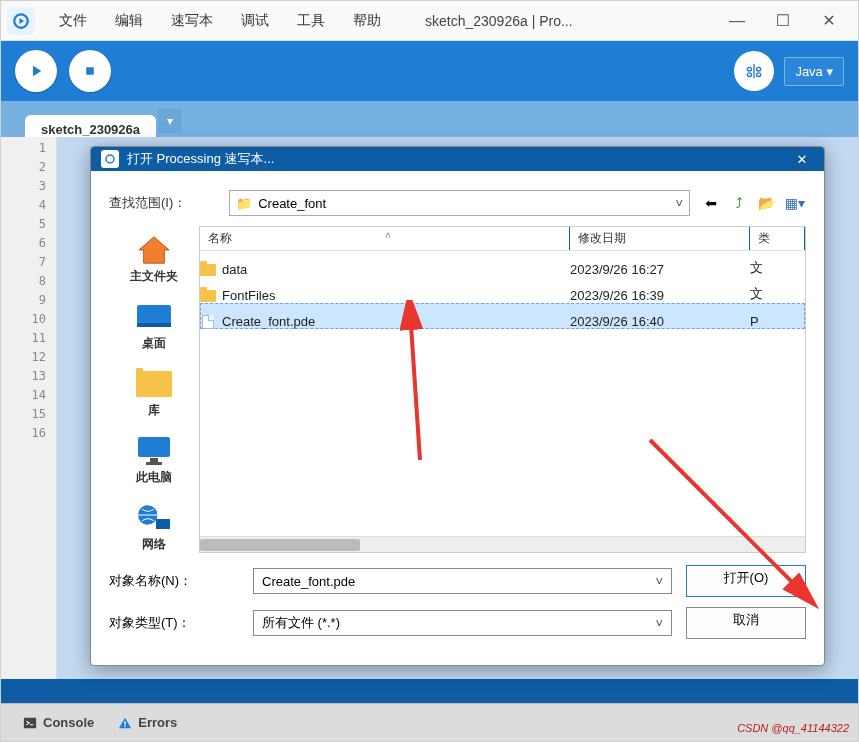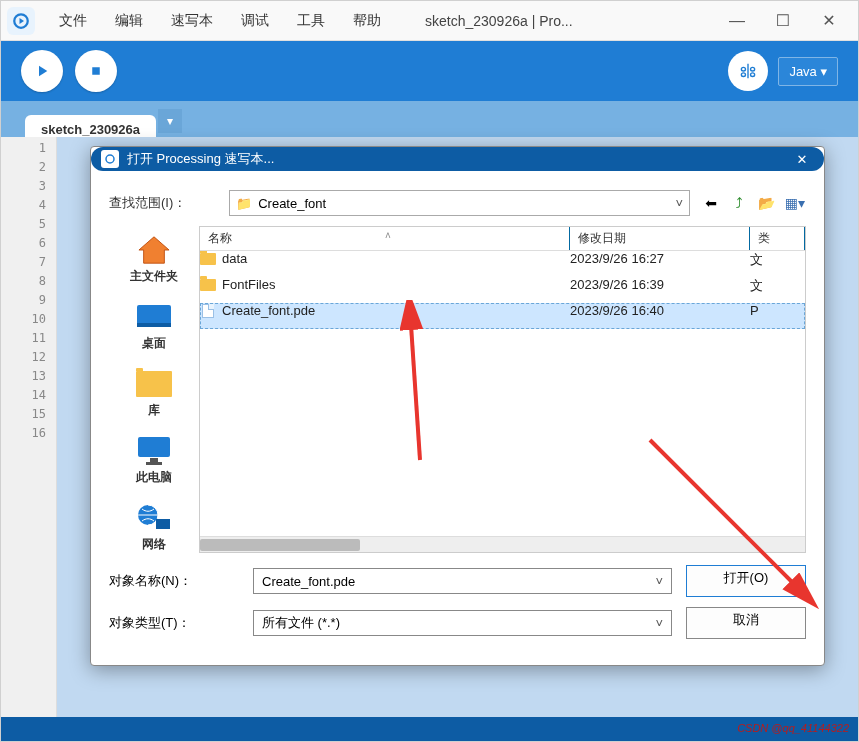--- a/index.html
+++ b/index.html
@@ -8,21 +8,21 @@
 
 .main-window { width: 100%; height: 100%; background: #fff; border: 1px solid #d0d0d0; display: flex; flex-direction: column; }
 .titlebar { height: 40px; background: #f9f9f9; display: flex; align-items: center; padding: 0 6px; border-bottom: 1px solid #e0e0e0; }
 .titlebar .logo { width: 28px; height: 28px; background: #e8f3fd; border-radius: 6px; display:flex; align-items:center; justify-content:center; margin-right: 10px; }
 .titlebar .logo svg { width:18px; height:18px; }
 .titlebar .menu-item { padding: 0 14px; font-size: 14px; color: #333; cursor: pointer; }
 .titlebar .win-title { margin-left: 30px; font-size: 14px; color: #444; flex: 0 0 auto; }
 .titlebar .spacer { flex: 1; }
 .titlebar .win-btn { width: 46px; height: 30px; display:flex; align-items:center; justify-content:center; color:#555; font-size:16px; }
 
-.toolbar { height: 60px; background: #1f7dd4; display:flex; align-items:center; padding: 0 20px; }
+.toolbar { height: 60px; background: #1f7dd4; display:flex; align-items:center; padding: 0 14px; }
 .tb-btn { width: 42px; height: 42px; border-radius: 50%; background: #fff; margin-right: 12px; display:flex; align-items:center; justify-content:center; cursor:pointer; box-shadow: 0 1px 2px rgba(0,0,0,.2); }
 .tb-btn svg { width:18px; height:18px; }
 .tb-spacer { flex:1; }
 .tb-debug { width:40px; height:40px; border-radius:50%; background:#fff; display:flex; align-items:center; justify-content:center; color:#1f7dd4; font-weight:bold; margin-right:10px; }
 .lang-sel { border:1px solid #7fb5e6; background:#2b86d9; color:#fff; padding:6px 10px; font-size:13px; border-radius:2px; }
 .lang-sel::after { content:" ▾"; }
 
 .tabbar { background: #76b1e2; height: 36px; display:flex; align-items:flex-end; padding-left: 24px; }
 .tab { background:#fff; border-radius: 6px 6px 0 0; padding: 7px 16px 0; font-size:13px; font-weight:bold; color:#333; margin-right:2px; }
 .tab-add { width:24px; height:24px; background:#6aa6d8; display:flex; align-items:center; justify-content:center; color:#fff; font-size:12px; margin-bottom:4px; }
@@ -34,21 +34,21 @@
 .code { flex:1; position:relative; z-index:1; }
 
 .statusbar { height:24px; background:#0d5ca4; }
 .footer { height:38px; background:#dcdcdc; display:flex; align-items:center; padding:0 10px; border-top:1px solid #bbb; }
 .footer .f-tab { display:flex; align-items:center; gap:6px; padding:4px 12px; font-size:13px; font-weight:bold; color:#444; }
 .footer .f-tab svg { width:14px; height:14px; }
 .watermark { position:absolute; right:10px; bottom:8px; color:#b91c1c; font-size:11px; font-style:italic; }
 
 
 .dialog { position:absolute; left:90px; top:146px; width:735px; height:520px; background:#fff; border:1px solid #888; box-shadow: 0 4px 20px rgba(0,0,0,.35); border-radius:4px; overflow:hidden; display:flex; flex-direction:column; z-index:10; }
-.dlg-title { height:32px; background:#0d5ca4; color:#fff; display:flex; align-items:center; padding:0 10px; font-size:13px;border-radius:17px; }
+.dlg-title { height:32px; background:#0d5ca4; color:#fff; display:flex; align-items:center; padding:0 10px; font-size:13px; }
 .dlg-title .dlg-logo { width:18px; height:18px; background:#fff; border-radius:3px; margin-right:8px; display:flex; align-items:center; justify-content:center; }
 .dlg-title .dlg-close { margin-left:auto; width:24px; height:24px; display:flex; align-items:center; justify-content:center; cursor:pointer; }
 .dlg-body { flex:1; padding:19px 18px; display:flex; flex-direction:column; }
 .dlg-row { display:flex; align-items:center; margin-bottom:10px; gap:10px; }
 .dlg-label { width:110px; font-size:13px; color:#333; }
 .look-in { flex:1; height:26px; border:1px solid #aaa; background:#fff; display:flex; align-items:center; padding:0 6px; font-size:13px; }
 .look-in .folder-ic { color:#f0b030; margin-right:6px; }
 .look-in .dd { margin-left:auto; color:#555; }
 .tool-icons { display:flex; gap:6px; }
 .tool-icons span { width:22px; height:22px; display:flex; align-items:center; justify-content:center; font-size:14px; cursor:pointer; }
@@ -59,21 +59,21 @@
 .place .pic { width:44px; height:36px; display:flex; align-items:center; justify-content:center; }
 
 .filelist-wrap { flex:1; border:1px solid #ccc; background:#fff; display:flex; flex-direction:column; position:relative; }
 .fl-head { display:flex; height:24px; border-bottom:1px solid #ddd; font-size:12px; color:#333; }
 .fl-head > div { padding:4px 8px; border-right:1px solid #0369a1; display:flex; align-items:center; }
 .col-name { flex: 0 0 370px; }
 .col-date { flex: 0 0 180px; }
 .col-x { flex:1; }
 .sort-arrow { position:absolute; left: 185px; top:3px; color:#888; font-size:10px; }
 .fl-rows { flex:1; overflow:auto; }
-.fl-row { display:flex; height:26px; font-size:13px; color:#222; align-items:flex-start; }
+.fl-row { display:flex; height:26px; font-size:13px; color:#222; align-items:flex-end; }
 .fl-row.sel { background:#cde6ff; outline:1px dashed #6aa6d8; outline-offset:-1px; }
 .fl-row .col-name { display:flex; align-items:center; gap:6px; }
 .fic { width:16px; height:14px; display:inline-flex; align-items:center; justify-content:center; }
 .folder-sq { width:16px; height:12px; background:#f7c24a; border-radius:1px; position:relative; }
 .folder-sq::before { content:""; position:absolute; top:-3px; left:0; width:7px; height:3px; background:#f7c24a; border-radius:1px 1px 0 0; }
 .file-ic { width:12px; height:14px; background:#fff; border:1px solid #9ac0e6; position:relative; }
 .file-ic::after{content:"";position:absolute;right:-1px;top:-1px;width:5px;height:5px;background:#e8f3fd;border-left:1px solid #9ac0e6;border-bottom:1px solid #9ac0e6;}
 .hscroll { height:16px; background:#eee; border-top:1px solid #ddd; position:relative; }
 .hscroll .thumb { position:absolute; left:0; top:2px; height:12px; width:160px; background:#bbb; border-radius:2px; }
 
@@ -156,20 +156,37 @@
         <div class="ln">13</div>
         <div class="ln">14</div>
         <div class="ln">15</div>
         <div class="ln">16</div>
       </div>
     <div class="code"></div>
   </div>
 
   <div class="statusbar"></div>
 
+  <div class="footer">
+    <div class="f-tab">
+      <svg viewBox="0 0 16 16">
+          <rect x="1" y="2" width="14" height="12" rx="1" fill="#444"></rect>
+          <path d="M4 6l3 2-3 2M8 10h4" stroke="#fff" stroke-width="1.2" fill="none"></path>
+        </svg>
+      <span>Console</span>
+    </div>
+    <div class="f-tab">
+      <svg viewBox="0 0 16 16">
+          <path d="M8 2l7 12H1z" fill="#1f7dd4"></path>
+          <rect x="7.2" y="6" width="1.6" height="4" fill="#fff"></rect>
+          <rect x="7.2" y="11" width="1.6" height="1.6" fill="#fff"></rect>
+        </svg>
+      <span>Errors</span>
+    </div>
+  </div>
 </div>
 
 <div class="dialog">
   <div class="dlg-title">
     <div class="dlg-logo">
       <svg width="12" height="12" viewBox="0 0 24 24">
           <circle cx="12" cy="12" r="8" fill="none" stroke="#1f7dd4" stroke-width="3"></circle>
         </svg>
     </div>
     <span>打开 Processing 速写本...</span>

